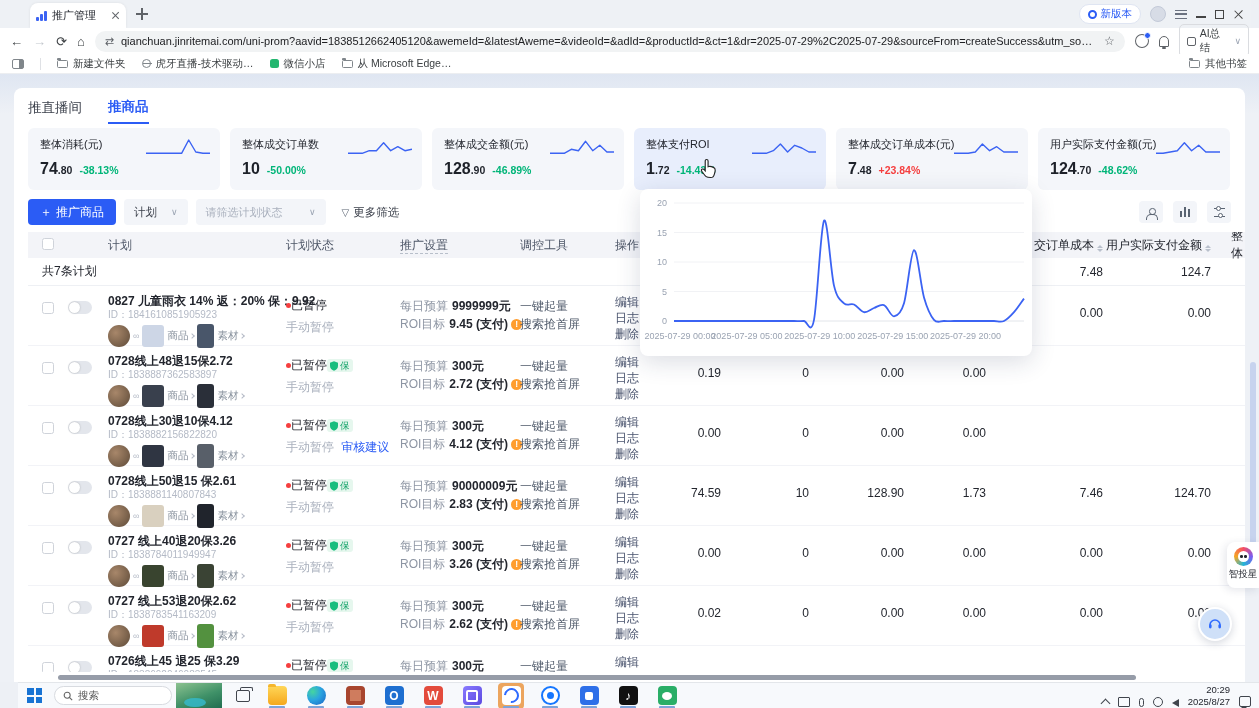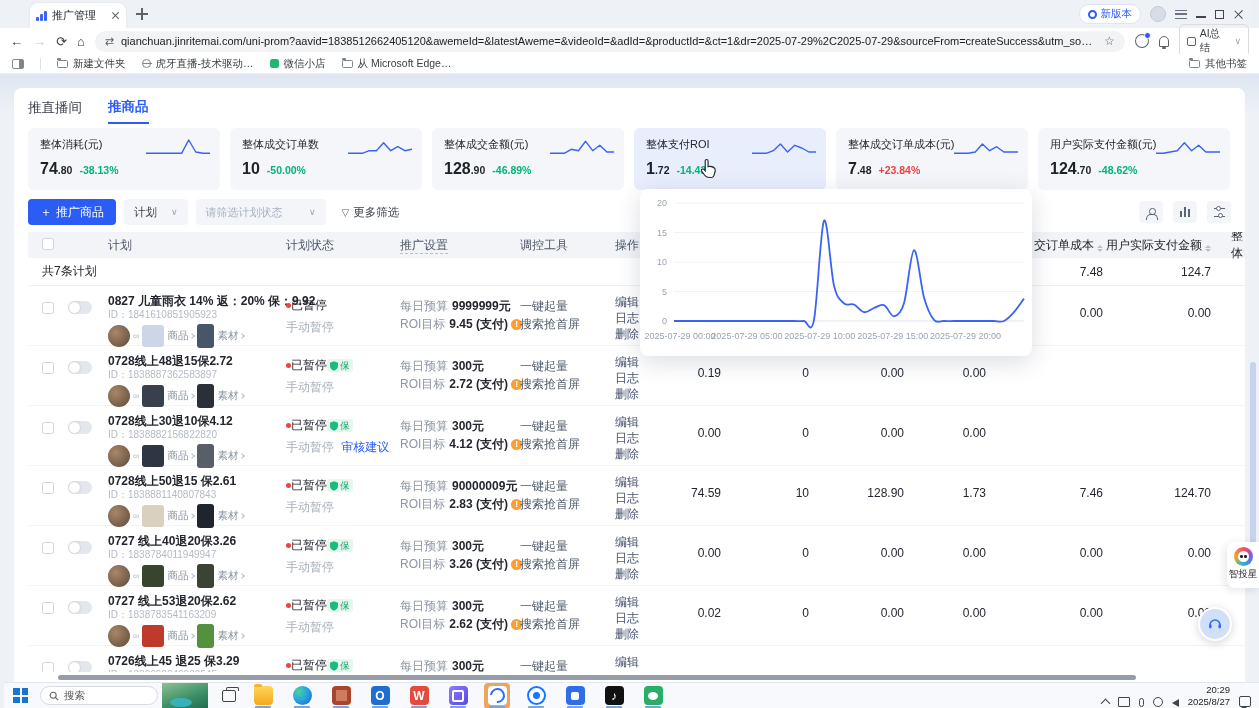--- a/index.html
+++ b/index.html
@@ -158,21 +158,21 @@
   .zstar{position:absolute;left:1227px;top:468px;width:32px;height:46px;background:#fff;border-radius:8px 0 0 8px;box-shadow:-2px 2px 8px rgba(31,45,80,.12);z-index:4;display:flex;flex-direction:column;align-items:center;padding-top:5px;gap:2px}
   .zs-ic{width:19px;height:19px;border-radius:50%;background:conic-gradient(#f54d64,#7a5cf0,#23b6d6,#f5a623,#f54d64);position:relative}
   .zs-ic::before{content:"";position:absolute;left:4px;top:4px;width:11px;height:11px;border-radius:50%;background:#fff}
   .zs-ic::after{content:"";position:absolute;left:6.5px;top:8px;width:2.5px;height:2.5px;border-radius:50%;background:#23262e;box-shadow:4px 0 0 #23262e}
   .zstar span{font-size:9.5px;color:#23262e}
   .helpfab{position:absolute;left:1198px;top:533px;width:34px;height:34px;border-radius:50%;background:#cfe0f8;border:2px solid #fff;box-shadow:0 2px 8px rgba(31,45,80,.2);z-index:4;display:flex;align-items:center;justify-content:center}
   .vsb{position:absolute;left:1250px;top:288px;width:6px;height:182px;border-radius:3px;background:#c7d3ee;z-index:3}
   .cursor{position:absolute;left:700px;top:84px;z-index:9}
 
   
-  .taskbar{position:absolute;left:4px;top:682px;right:0;height:26px;background:#f7f9fc;border-top:1px solid #e3e6ea;display:flex;align-items:center;z-index:10}
+  .taskbar{position:absolute;left:18px;top:682px;right:0;height:26px;background:#f7f9fc;border-top:1px solid #e3e6ea;display:flex;align-items:center;z-index:10}
   .startic{width:15px;height:15px;margin-left:9px;position:relative}
   .startic i{position:absolute;width:6.5px;height:6.5px;background:#1873d3}
   .startic i:nth-child(1){left:0;top:0}.startic i:nth-child(2){right:0;top:0}
   .startic i:nth-child(3){left:0;bottom:0}.startic i:nth-child(4){right:0;bottom:0}
   .tsearch{margin-left:12px;width:118px;height:19px;background:#fff;border:1px solid #d8dbe0;border-radius:10px;display:flex;align-items:center;padding:0 8px;gap:5px;font-size:10.5px;color:#555}
   .weather{margin-left:4px;width:46px;height:26px;background:linear-gradient(160deg,#8cc290 0%,#3f9168 55%,#1f6b4e 100%);position:relative;overflow:hidden}
   .weather::after{content:"";position:absolute;left:8px;bottom:2px;width:22px;height:9px;border-radius:50%;background:#35b8c9;opacity:.85}
   .taskview{margin-left:14px;width:14px;height:12px;border:1.3px solid #40454d;border-radius:2px;position:relative}
   .taskview::before{content:"";position:absolute;left:3px;top:-3.5px;width:11px;height:3px;border:1.3px solid #40454d;border-bottom:none;border-radius:2px 2px 0 0}
   .apps{display:flex;align-items:center;margin-left:14px;gap:13px}

